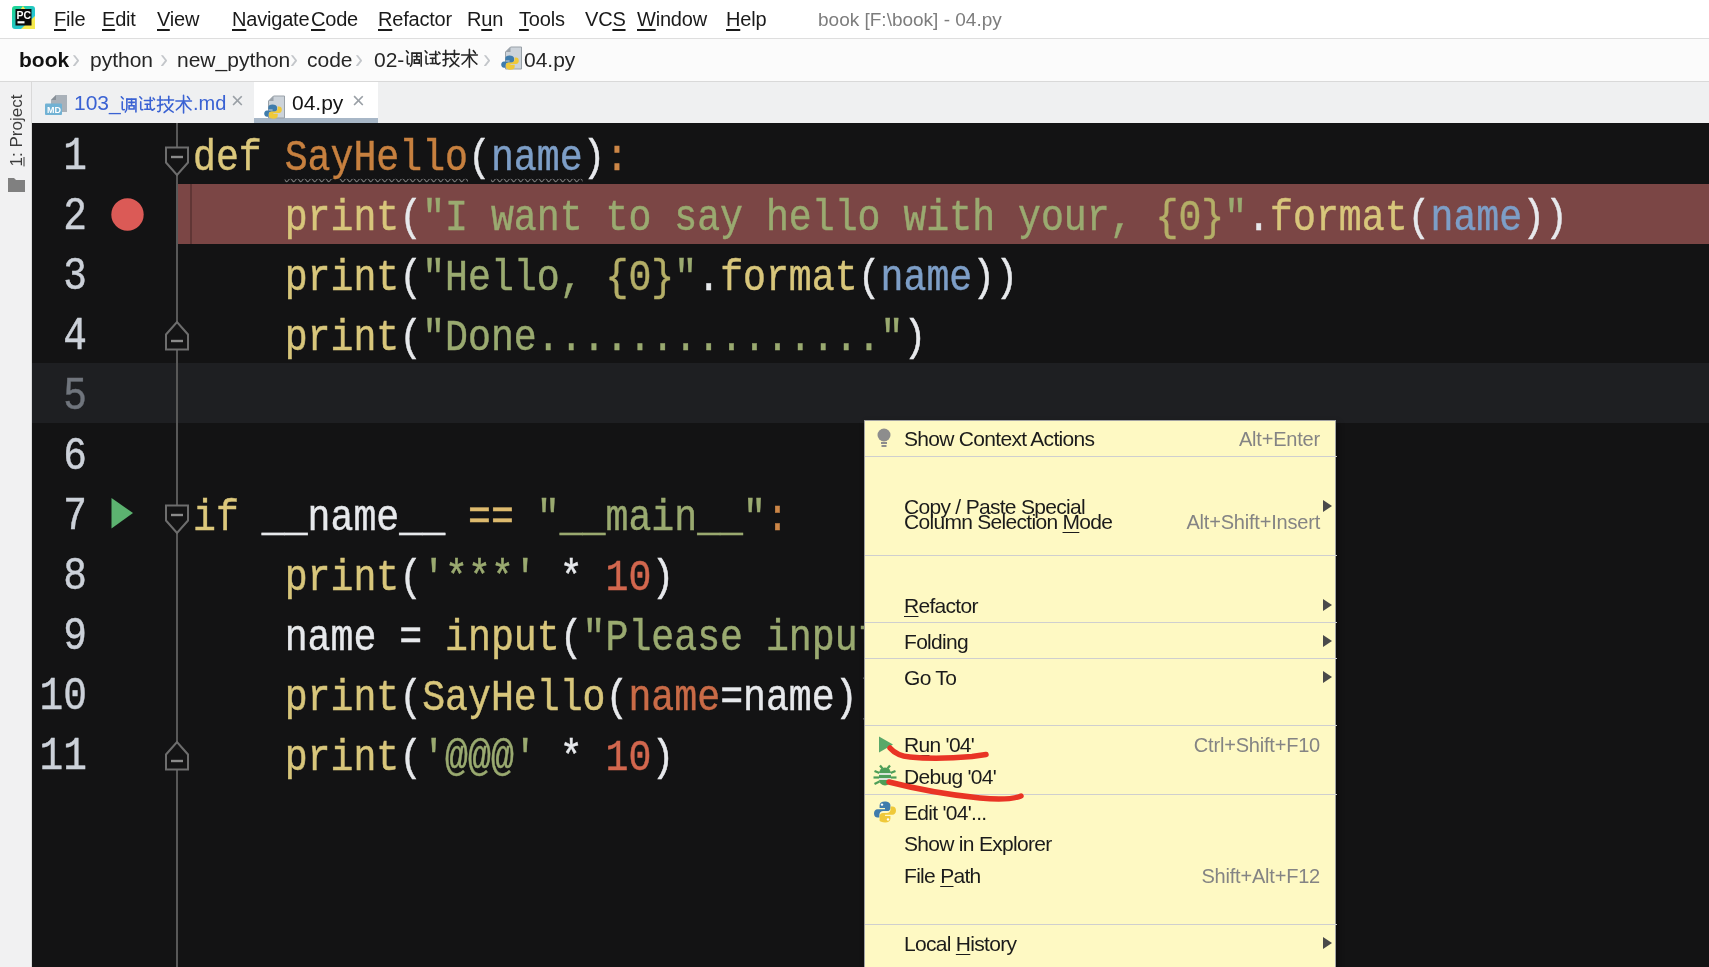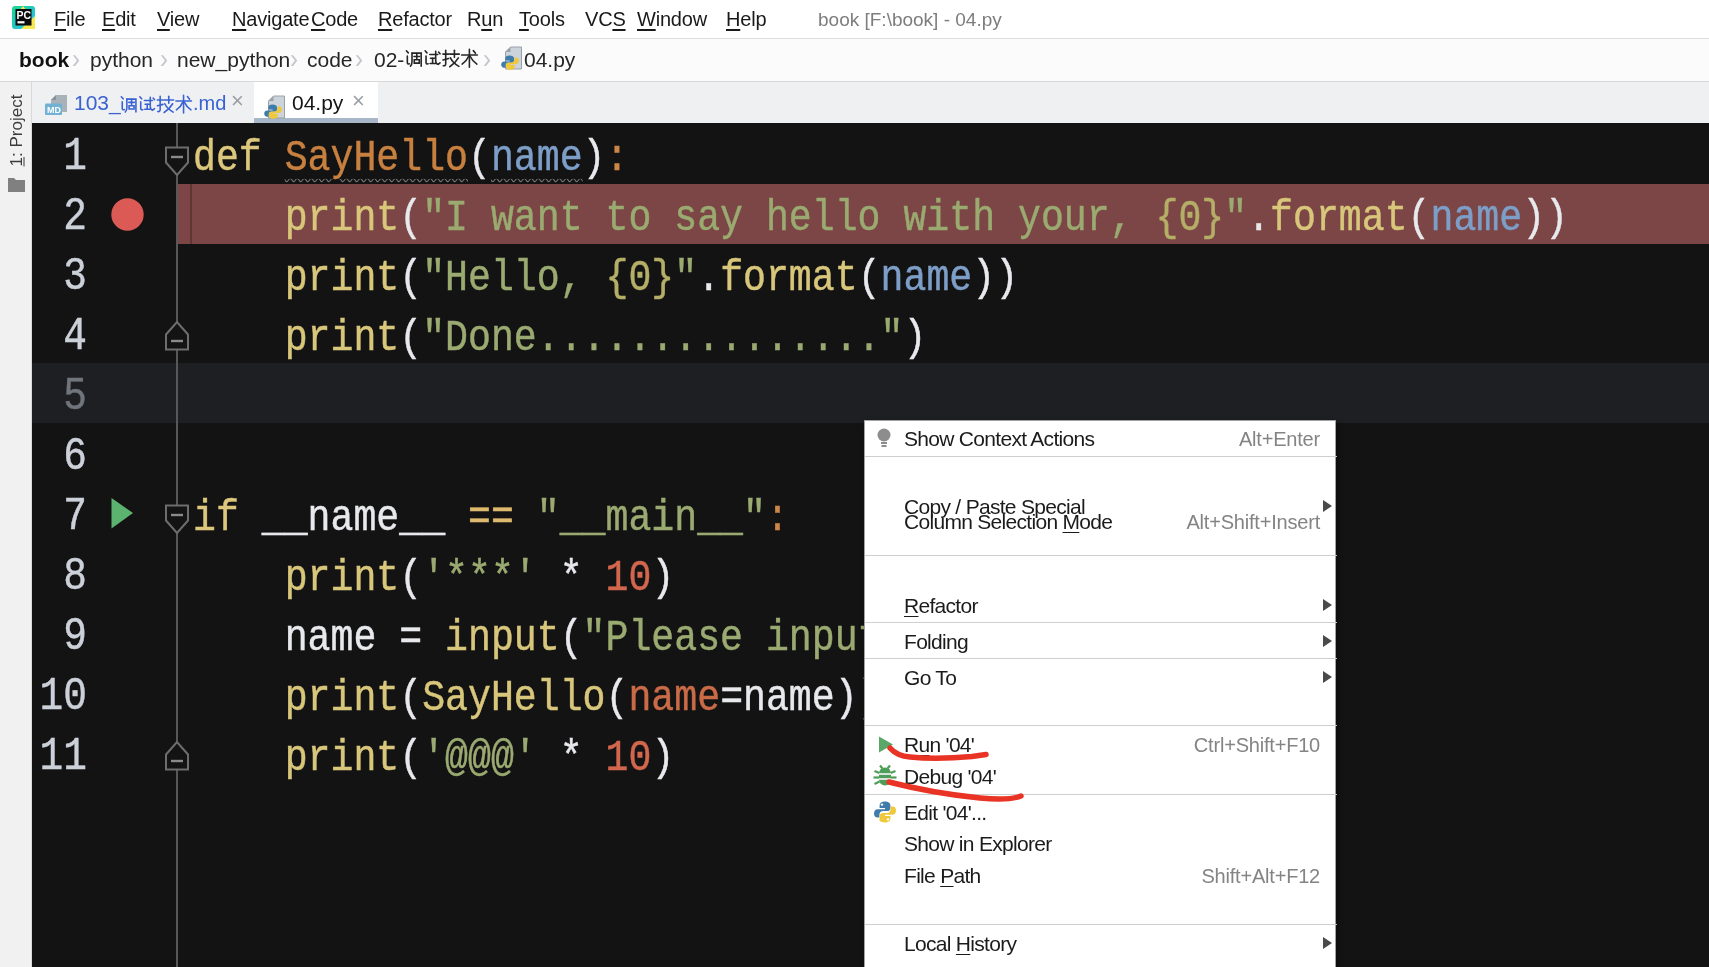--- a/index.html
+++ b/index.html
@@ -35,21 +35,21 @@
       font-size:39.5px; line-height:60px; color:#ccd1d9; transform:translateY(3px) scaleY(1.15); -webkit-text-stroke:0.4px currentColor; }
   .lnum.dim { color:#70757d; }
   .code { position:absolute; left:161px; font-family:"Liberation Mono",monospace; font-size:38.2px;
       line-height:60px; white-space:pre; color:#e7e9ec; transform:translateY(4px) scaleY(1.15); -webkit-text-stroke:0.4px currentColor; }
   .kw { color:#dcc87c; } .decl { color:#c7803f; } .call { color:#d8c67b; }
   .str { color:#9aaa70; } .fmt { color:#b4ae67; } .num { color:#d2674e; }
   .kwa { color:#c96b47; } .op { color:#ddba6e; } .par { color:#7d9ec7; } .col { color:#cc8647; }
   .wavy { text-decoration:underline; text-decoration-style:wavy; text-decoration-color:#7a7a7a;
       text-decoration-thickness:1.2px; text-underline-offset:7px; }
   
-  #cmenu { position:absolute; left:864px; top:420px; width:472px; height:548px; background:#ffffff;
+  #cmenu { position:absolute; left:864px; top:420px; width:472px; height:548px; background:#fef9c3;
       border:1px solid #a2a2a2; box-shadow:2px 3px 6px rgba(0,0,0,0.45); }
   .row { position:absolute; left:0; width:472px; height:32px; }
   .lbl { position:absolute; left:39px; top:5px; font-size:21px; color:#1b1b1b; letter-spacing:-0.7px; white-space:pre; }
   .lbl u { text-decoration-thickness:1.3px; text-underline-offset:3px; }
   .sc { position:absolute; right:17px; top:6px; font-size:20px; color:#848484; letter-spacing:-0.2px; }
   .arr { position:absolute; right:5px; top:10px; width:0; height:0;
       border-left:9px solid #4a4a4a; border-top:6px solid transparent; border-bottom:6px solid transparent; }
   .sep { position:absolute; left:0; width:472px; height:1.4px; background:#cfcfcf; }
   .micon { position:absolute; left:8px; top:4px; width:24px; height:24px; }
 </style>

